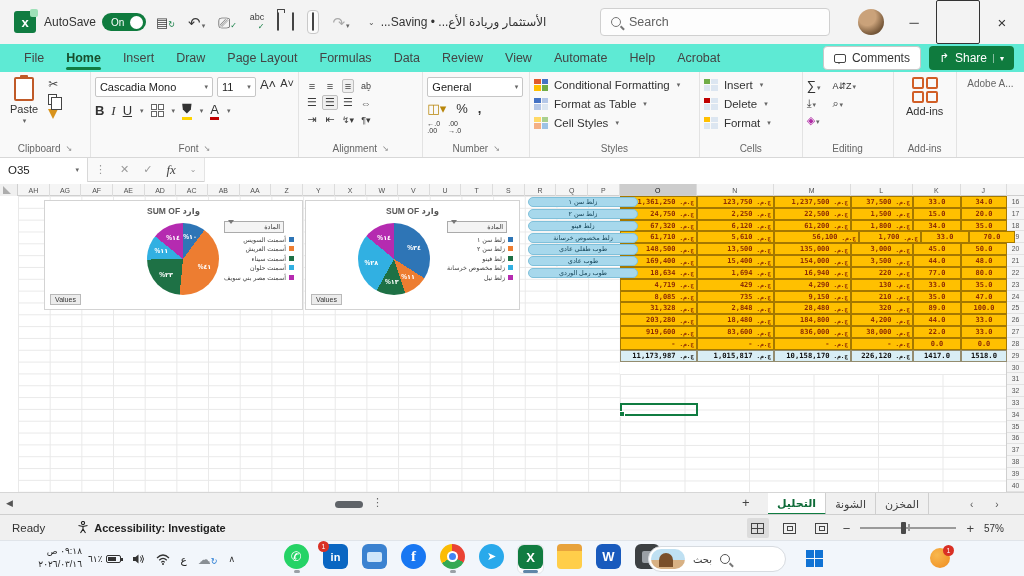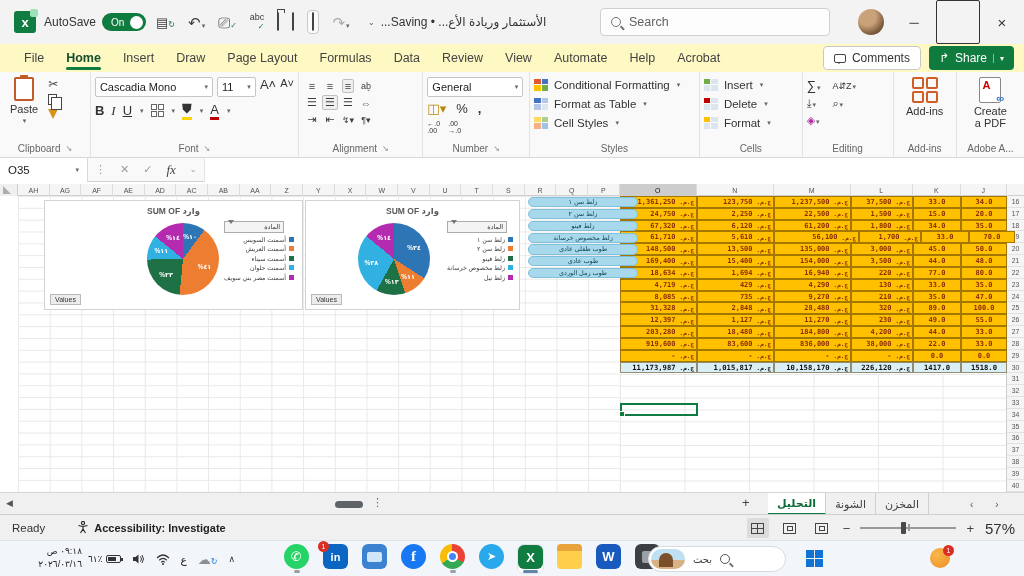--- a/index.html
+++ b/index.html
@@ -24,21 +24,21 @@
   #doc-title { position:absolute; left:368px; top:0; height:44px; display:flex; align-items:center; gap:6px; font-size:12px; color:#333; direction:rtl; }
   #title-search { position:absolute; left:600px; top:8px; width:230px; height:28px; background:#fdfdfd; border:1px solid #d0d0d0; border-radius:4px; display:flex; align-items:center; padding:0 10px; gap:8px; color:#616161; font-size:12.5px; cursor:text; }
   .mag { width:10px; height:10px; border:1.6px solid #777; border-radius:50%; position:relative; flex:none; }
   .mag::after { content:""; position:absolute; width:5px; height:1.6px; background:#777; transform:rotate(45deg); left:8px; top:9px; }
   #avatar { position:absolute; left:858px; top:9px; width:26px; height:26px; border-radius:50%; background:radial-gradient(circle at 35% 30%, #caa27a 0 35%, #7a5b3c 70%, #4d3a26); }
   .win-ctrls { position:absolute; left:892px; top:0; height:44px; display:flex; }
   .win-ctrls span { width:44px; height:44px; display:flex; align-items:center; justify-content:center; font-size:13px; color:#333; cursor:pointer; }
   .box-glyph { width:10px; height:10px; border:1.2px solid #333; border-radius:2px; }
 
   
-  #tabrow { position:absolute; left:0; top:44px; width:1024px; height:28px; background:#fef9c3; display:flex; align-items:center; padding-left:14px; gap:2px; }
+  #tabrow { position:absolute; left:0; top:44px; width:1024px; height:28px; background:#5eead4; display:flex; align-items:center; padding-left:14px; gap:2px; }
   .rtab { font-size:12.5px; color:#444; padding:4px 10px; cursor:pointer; position:relative; white-space:nowrap; }
   .rtab.active { color:#174f2e; font-weight:bold; }
   .rtab.active::after { content:""; position:absolute; left:10px; right:10px; bottom:-1px; height:3px; background:#107c41; border-radius:2px; }
   #tabrow-right { position:absolute; right:10px; top:46px; display:flex; gap:8px; align-items:center; }
   .comments-btn { background:#fff; border:1px solid #c8c8c8; border-radius:4px; height:24px; display:flex; align-items:center; gap:6px; padding:0 10px; font-size:12px; color:#333; cursor:pointer; }
   .bubble { width:12px; height:9px; border:1.4px solid #444; border-radius:2px; position:relative; }
   .bubble::after { content:""; position:absolute; left:2px; bottom:-4px; border:2.5px solid transparent; border-top-color:#444; }
   .share-btn { background:#0f7b3e; border-radius:4px; height:24px; display:flex; align-items:center; gap:6px; padding:0 10px; font-size:12px; color:#fff; cursor:pointer; }
 
   
@@ -138,21 +138,21 @@
   #sb-right { position:absolute; right:8px; top:0; height:26px; display:flex; align-items:center; gap:10px; }
   .viewic { width:22px; height:20px; display:flex; align-items:center; justify-content:center; cursor:pointer; border-radius:2px; }
   .viewic.active { background:#dcdcdc; }
   .vi-grid { width:13px; height:11px; border:1.2px solid #444; background:linear-gradient(to right,transparent 48%,#444 48%,#444 52%,transparent 52%),linear-gradient(to bottom,transparent 45%,#444 45%,#444 55%,transparent 55%); }
   .vi-page { width:13px; height:11px; border:1.2px solid #444; display:flex; align-items:center; justify-content:center; }
   .vi-page i { width:6px; height:5px; border:1px solid #444; }
   .zoomtrack { width:96px; height:1.5px; background:#9a9a9a; position:relative; cursor:pointer; }
   .zoomtrack .notch { position:absolute; left:50%; top:-3px; width:1.5px; height:7px; background:#9a9a9a; }
   .zoomtrack .handle { position:absolute; left:42%; top:-5px; width:5px; height:12px; background:#4a4a4a; border-radius:1px; cursor:grab; }
   .zoomsign { font-size:13px; color:#444; cursor:pointer; }
-  #zoomlvl { font-size:15px; color:#333; width:32px; text-align:center; cursor:pointer; }
+  #zoomlvl { font-size:10px; color:#333; width:32px; text-align:left; cursor:pointer; }
 
   
   #taskbar { position:absolute; left:0; top:540px; width:1024px; height:36px; background:#f2f6fb; border-top:1px solid #e0e4e9; }
   #clock { position:absolute; left:10px; top:4px; width:72px; font-size:9px; color:#1f1f1f; text-align:right; direction:rtl; line-height:1.45; cursor:default; }
   #tray { position:absolute; left:88px; top:0; height:36px; display:flex; align-items:center; gap:11px; }
   .batt { display:flex; align-items:center; gap:3px; font-size:9px; color:#222; }
   .batt .shell { width:15px; height:8px; border:1px solid #333; border-radius:2px; position:relative; }
   .batt .shell::before { content:""; position:absolute; left:1px; top:1px; bottom:1px; width:8px; background:#333; }
   .batt .shell::after { content:""; position:absolute; right:-3px; top:2px; width:2px; height:3px; background:#333; }
   .lang { font-size:10.5px; color:#222; cursor:pointer; }
@@ -450,27 +450,20 @@
             </span>
           <span>Add-ins</span>
         </div>
       </div>
       <div class="rg-label">
           <span>Add-ins</span>
         </div>
     </div>
 
     <div class="rgroup" style="width:68px;border-right:none;">
-      <div class="rg-content" style="justify-content:center;width:100%;">
-        <div class="bigbtn" style="white-space:pre-line;text-align:center;">
-          <span class="pdf-ic"></span>
-          <span>Create
-a PDF</span>
-        </div>
-      </div>
       <div class="rg-label">
           <span>Adobe A...</span>
         </div>
     </div>
     <span class="ribbon-collapse">⌄</span>
   </div>
 
   <div id="formulabar">
     <div id="namebox">
       <span>O35</span>
@@ -783,21 +776,21 @@
         <div class="trow">
           <div class="tcell" style="width: 77px;">
             <span class="num">8,085</span>
             <span class="cur">ج.م.</span>
           </div>
           <div class="tcell" style="width: 77px;">
             <span class="num">735</span>
             <span class="cur">ج.م.</span>
           </div>
           <div class="tcell" style="width: 77px;">
-            <span class="num">9,270</span>
+            <span class="num">9,150</span>
             <span class="cur">ج.م.</span>
           </div>
           <div class="tcell" style="width: 62px;">
             <span class="num">210</span>
             <span class="cur">ج.م.</span>
           </div>
           <div class="tcell center" style="width: 48px;">35.0</div>
           <div class="tcell center" style="width: 46px;">47.0</div>
         </div>
         <div class="trow">
@@ -812,40 +805,20 @@
           <div class="tcell" style="width: 77px;">
             <span class="num">28,480</span>
             <span class="cur">ج.م.</span>
           </div>
           <div class="tcell" style="width: 62px;">
             <span class="num">320</span>
             <span class="cur">ج.م.</span>
           </div>
           <div class="tcell center" style="width: 48px;">89.0</div>
           <div class="tcell center" style="width: 46px;">100.0</div>
-        </div>
-        <div class="trow">
-          <div class="tcell" style="width: 77px;">
-            <span class="num">12,397</span>
-            <span class="cur">ج.م.</span>
-          </div>
-          <div class="tcell" style="width: 77px;">
-            <span class="num">1,127</span>
-            <span class="cur">ج.م.</span>
-          </div>
-          <div class="tcell" style="width: 77px;">
-            <span class="num">11,270</span>
-            <span class="cur">ج.م.</span>
-          </div>
-          <div class="tcell" style="width: 62px;">
-            <span class="num">230</span>
-            <span class="cur">ج.م.</span>
-          </div>
-          <div class="tcell center" style="width: 48px;">49.0</div>
-          <div class="tcell center" style="width: 46px;">55.0</div>
         </div>
         <div class="trow">
           <div class="tcell" style="width: 77px;">
             <span class="num">203,280</span>
             <span class="cur">ج.م.</span>
           </div>
           <div class="tcell" style="width: 77px;">
             <span class="num">18,480</span>
             <span class="cur">ج.م.</span>
           </div>

